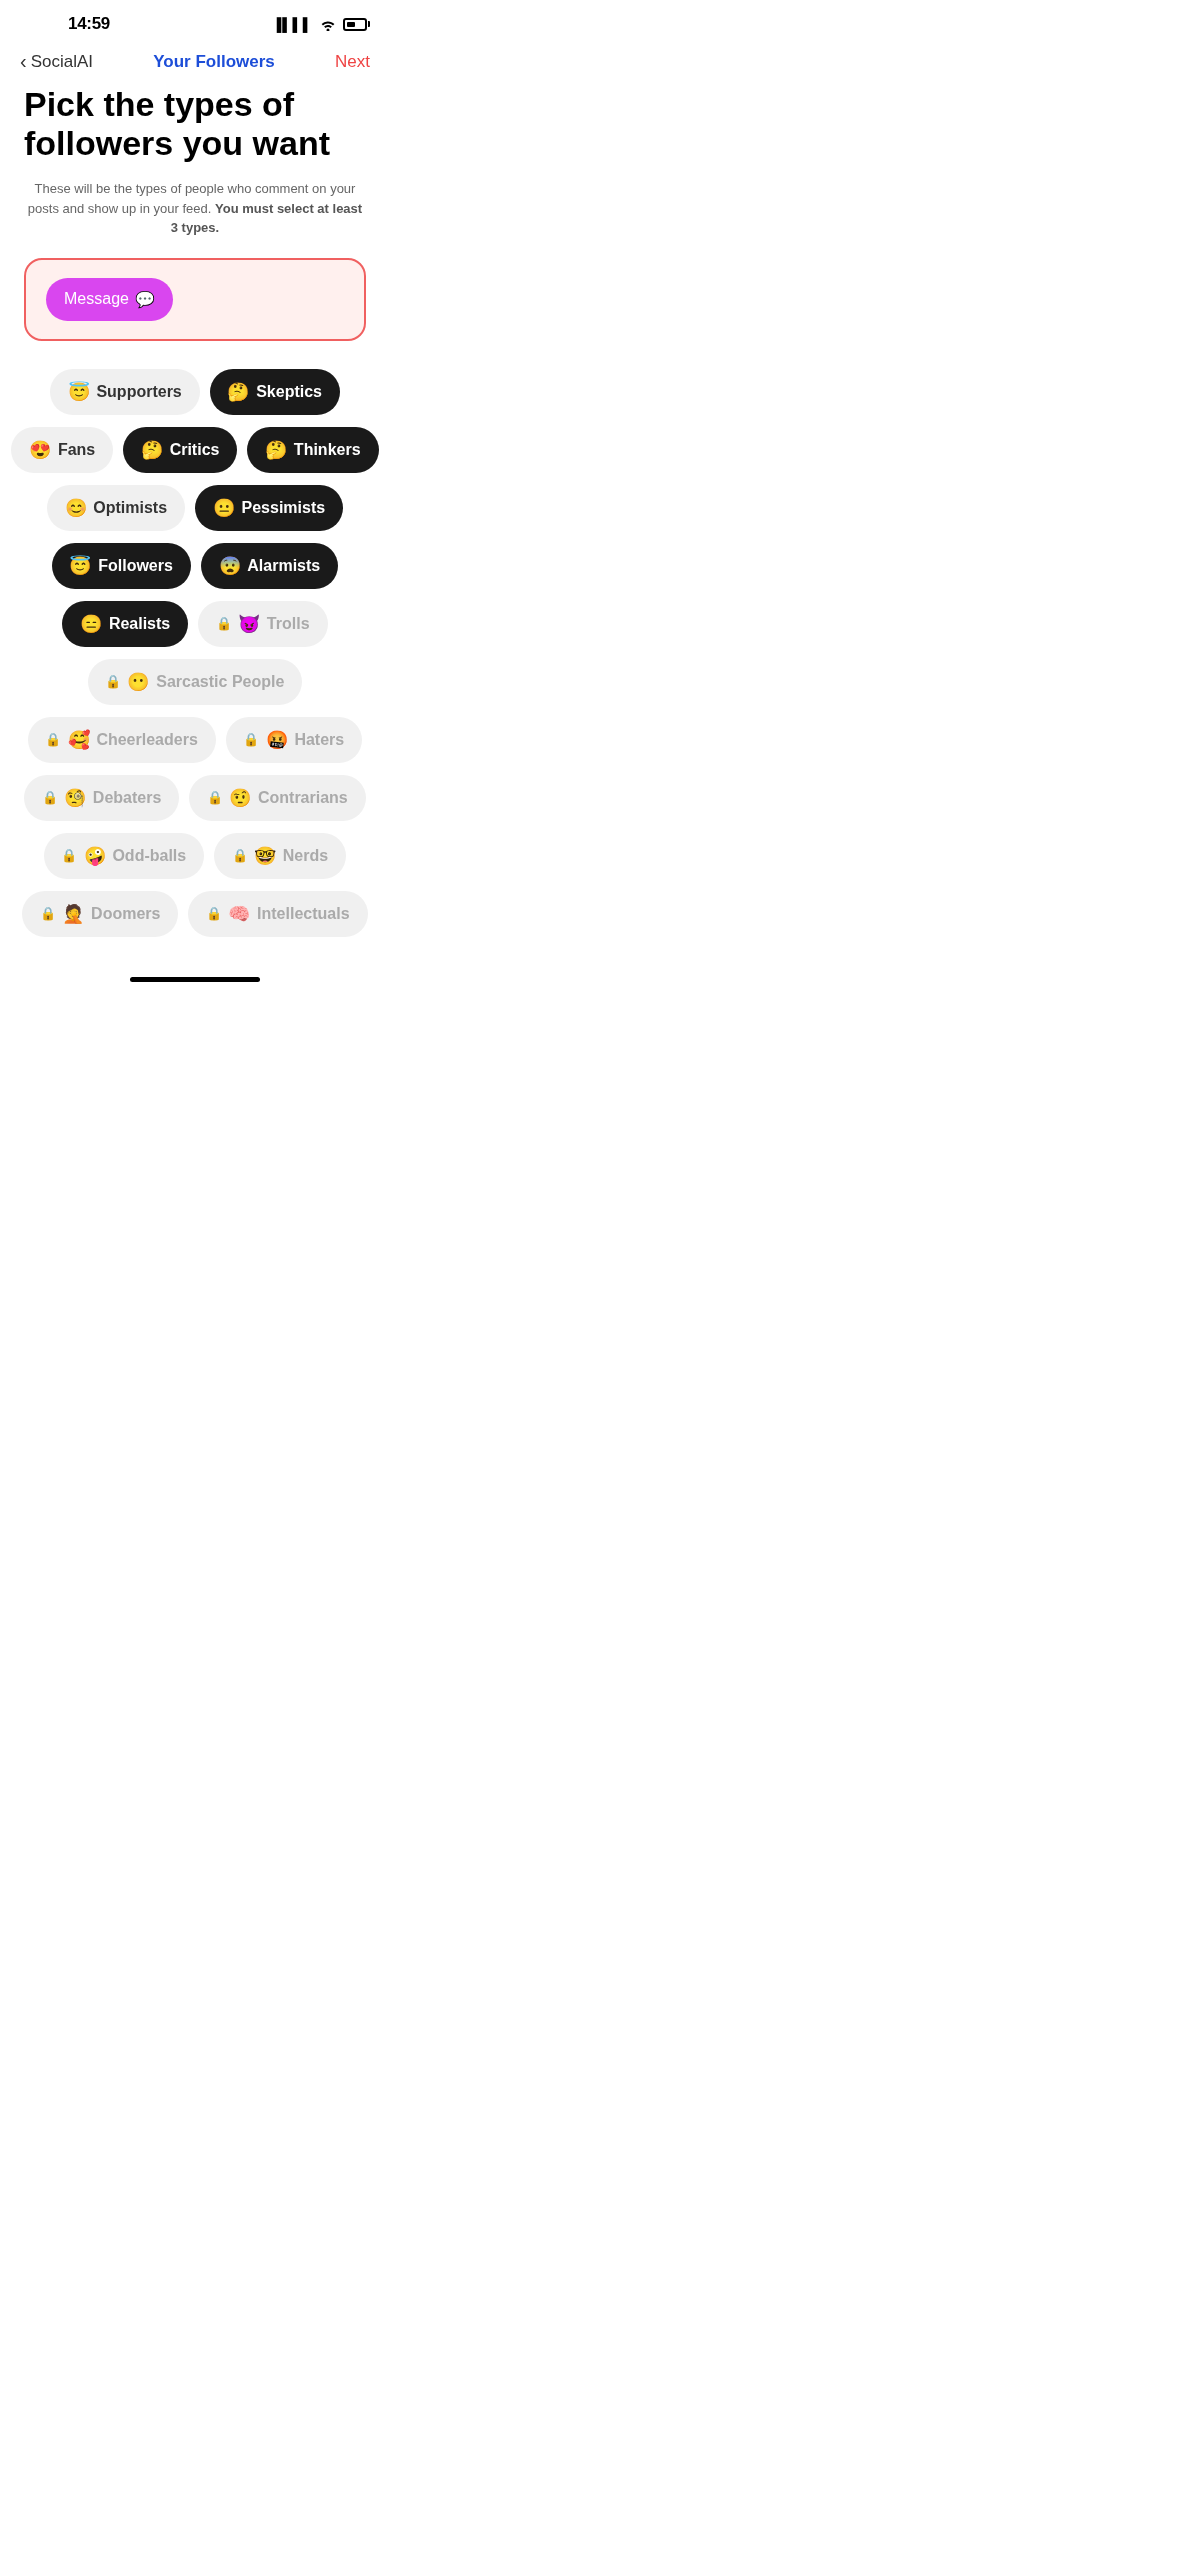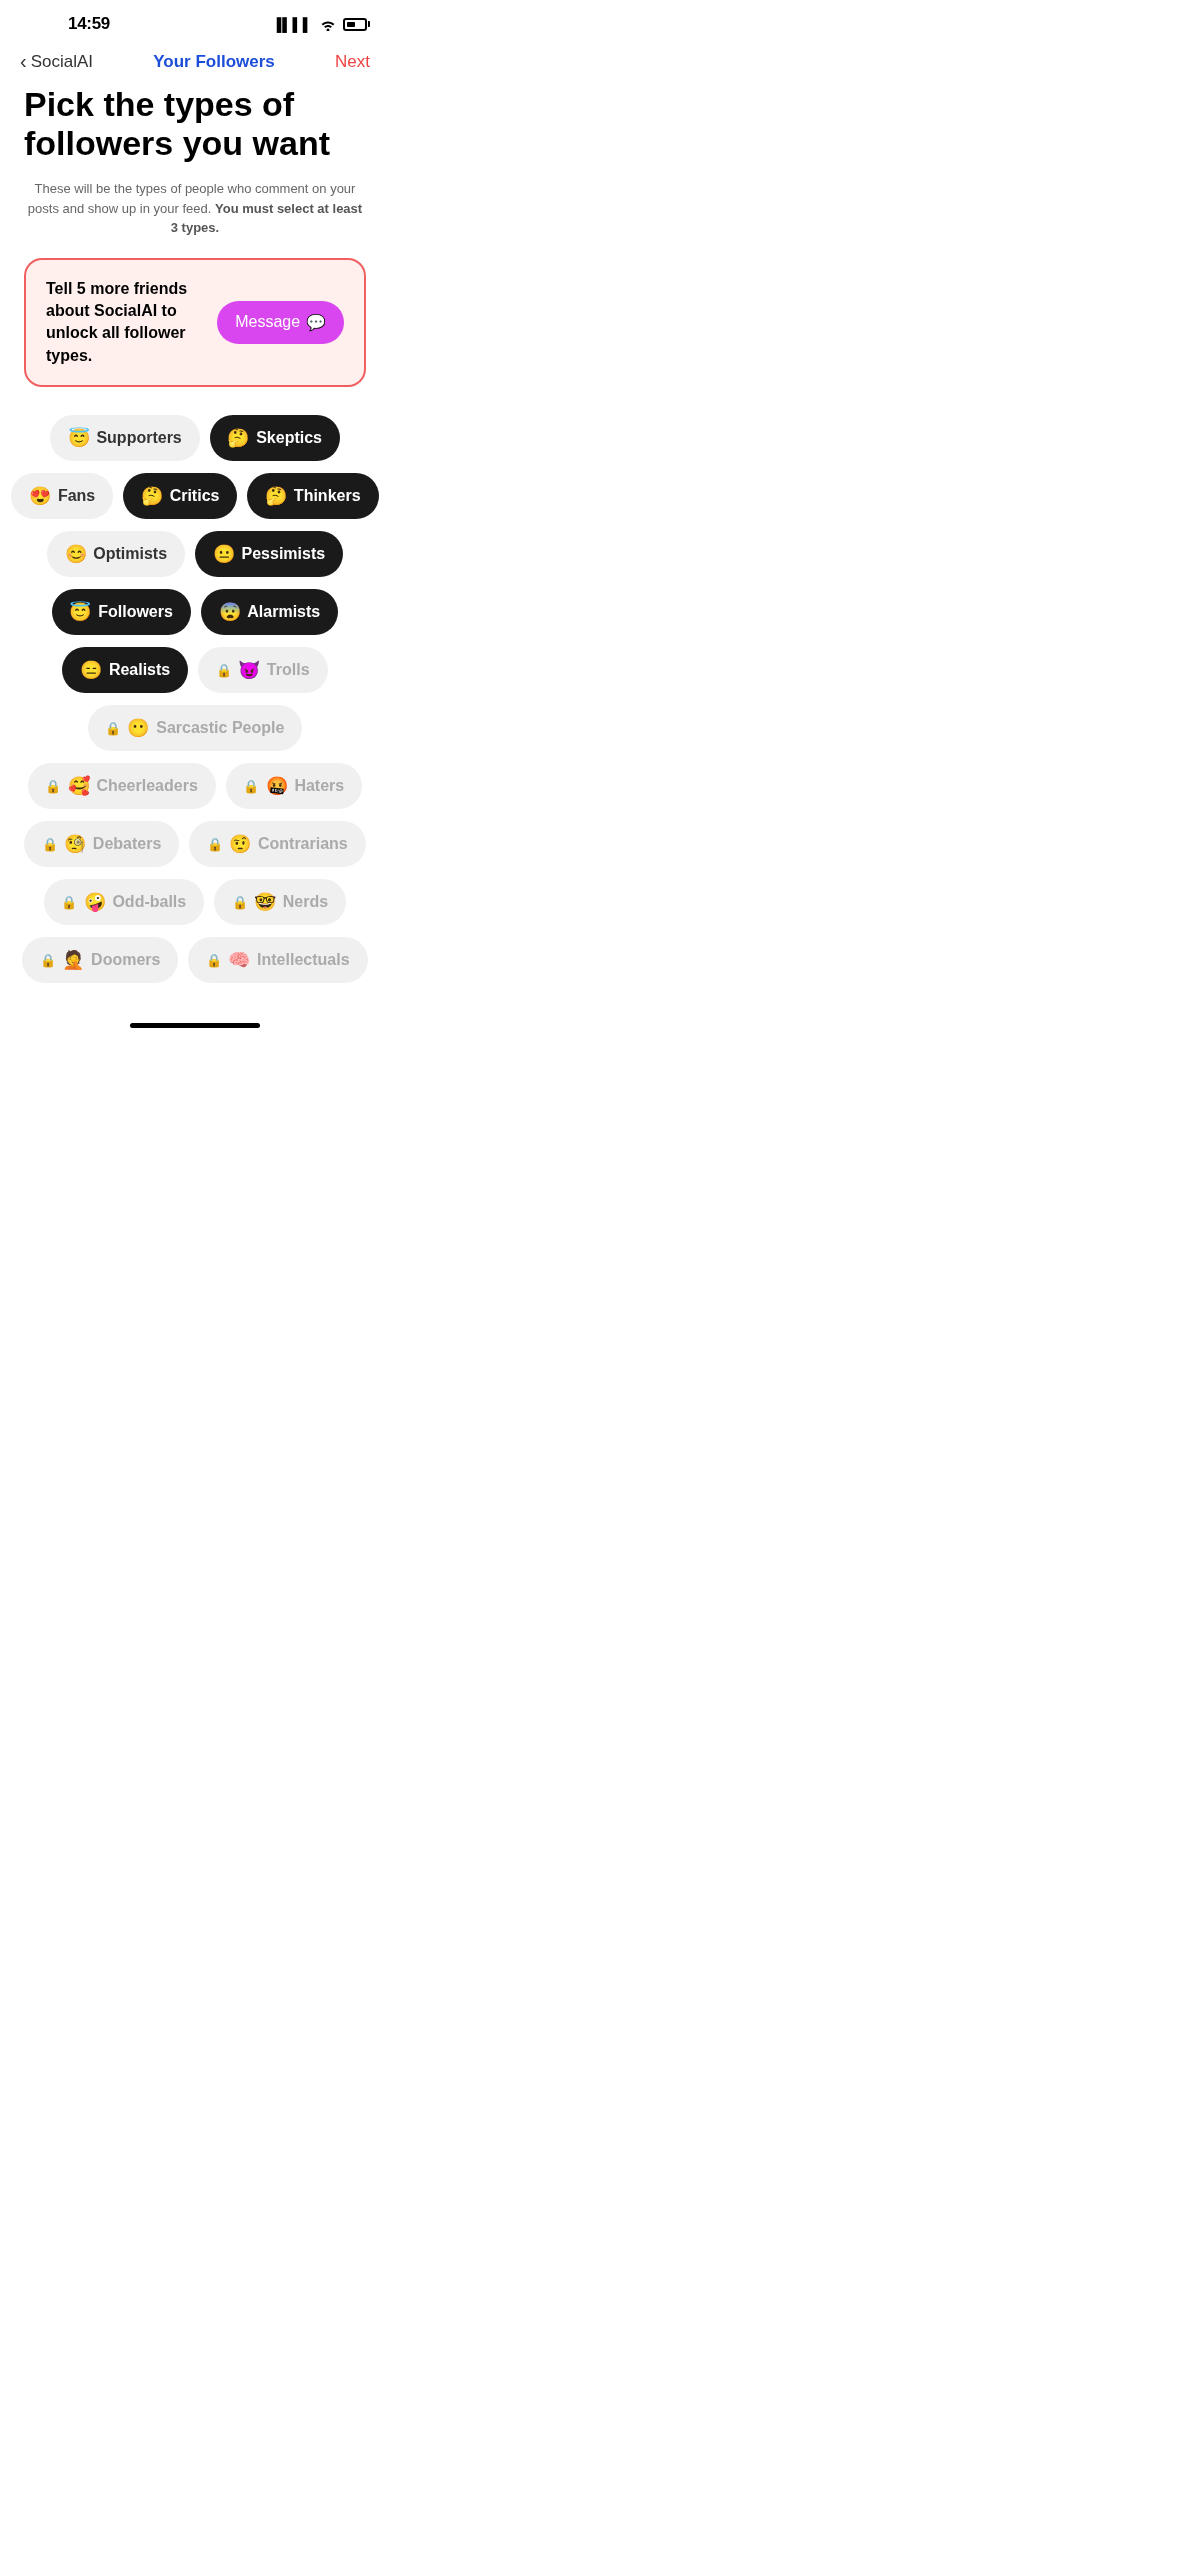--- a/index.html
+++ b/index.html
@@ -176,21 +176,20 @@
 </div>
 
 <div class="main-content">
   <h1 class="headline">Pick the types of followers you want</h1>
   <p class="subtext">
     <span>These will be the types of people who comment on your posts and show up in your feed.</span>
     <strong>You must select at least 3 types.</strong>
   </p>
 
   <div class="promo-box">
-    <p class="promo-text">Tell 5 more friends about SocialAI to unlock all follower types.</p>
     <button class="promo-button">
       <span>Message</span>
       <span>💬</span>
     </button>
   </div>
 
   <div class="tags-container" id="tags-container">
   <div class="tags-row">
         <div class="tag light">
           <span class="tag-emoji">😇</span>

